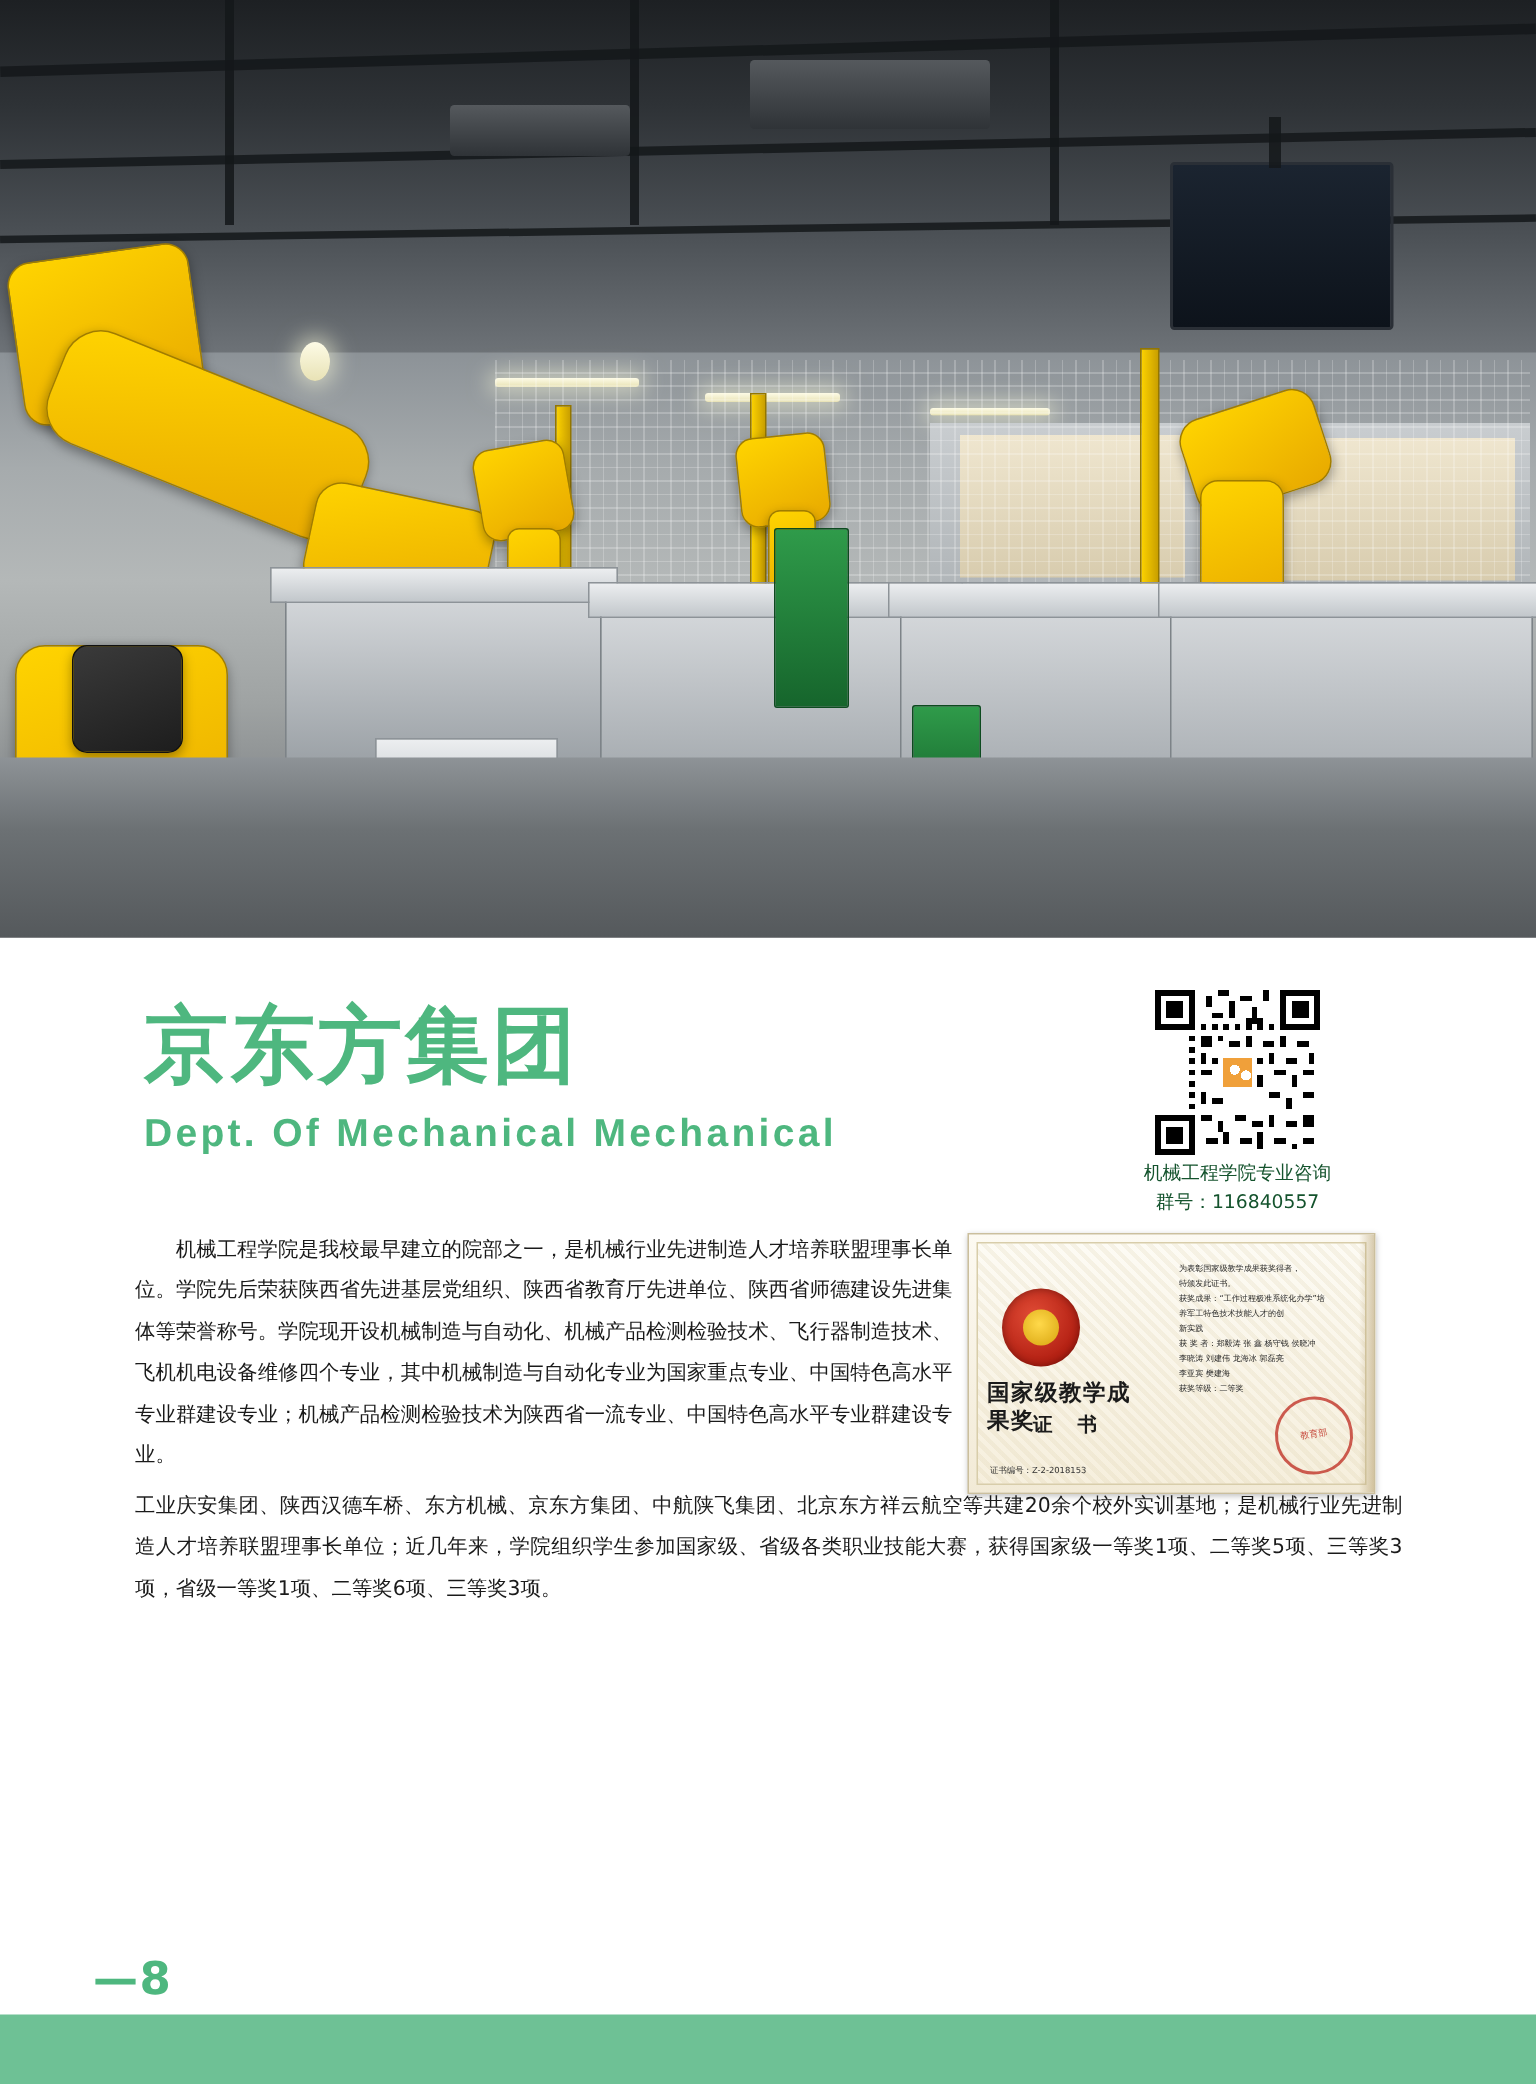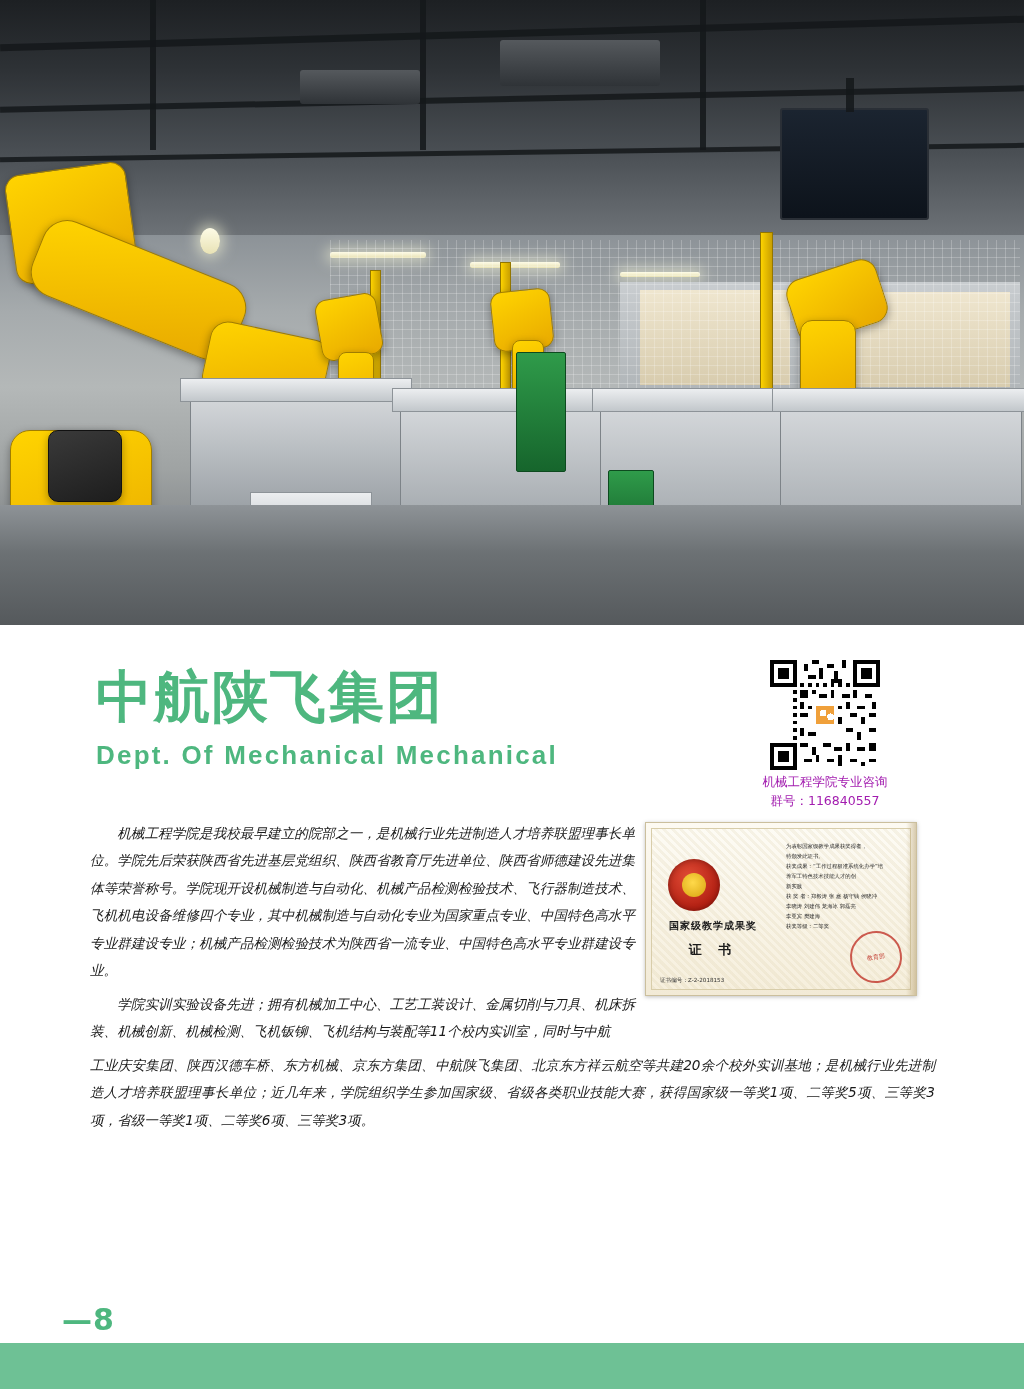--- a/index.html
+++ b/index.html
@@ -150,41 +150,40 @@
     height: 110px;
     display: block;
   }
   .qr-caption {
     position: absolute;
     left: 700px;
     top: 772px;
     width: 250px;
     text-align: center;
     font-size: 12.5px;
-    color: #a21caf;
+    color: #14532d;
     line-height: 1.55;
     font-family: "DejaVu Sans", "Liberation Sans", sans-serif;
   }
 
   
   .body-col {
     position: absolute;
     left: 90px;
     top: 820px;
     width: 845px;
     font-size: 13.6px;
     line-height: 2.02;
     color: #1a1a1a;
     font-family: "DejaVu Sans", "Liberation Sans", sans-serif;
     text-align: justify;
   }
   .para {
     margin: 0 0 6px 0;
     text-indent: 2em;
-    font-style: italic;
   }
   .p1 { width: 545px; }
   .p2 { width: 545px; }
   .p2b { width: 845px; text-indent: 0; }
   .p3 { width: 845px; }
 
   
   .cert {
     position: absolute;
     left: 645px;
@@ -216,22 +215,22 @@
     content: "";
     position: absolute;
     left: 14px; top: 14px; width: 24px; height: 24px;
     border-radius: 50%;
     background: radial-gradient(circle at 45% 40%, #ffd94a, #d8a40f);
   }
   .cert-title {
     position: absolute;
     left: 12px; top: 96px;
     width: 110px;
-    text-align: center;
-    font-size: 10px;
+    text-align: left;
+    font-size: 15px;
     font-weight: bold;
     color: #1b1b1b;
     letter-spacing: 1px;
     font-family: "DejaVu Sans", "Liberation Sans", sans-serif;
   }
   .cert-title2 {
     position: absolute;
     left: 12px; top: 118px;
     width: 110px;
     text-align: center;
@@ -364,21 +363,21 @@
 
   <div class="benchtop" style="left:392px;top:512px;width:150px;height:58px;"></div>
   <div class="benchtop" style="left:250px;top:492px;width:120px;height:40px;"></div>
 
   <div class="cable" style="left:290px;top:520px;width:40px;height:60px;"></div>
   <div class="cable" style="left:340px;top:530px;width:50px;height:50px;"></div>
 
   <div class="floor"></div>
 </div>
 
-<div class="title-zh">中航陕飞集团</div>
+<div class="title-zh">京东方集团</div>
 <div class="title-en">Dept. Of Mechanical Mechanical</div>
 
 <div class="qr-wrap">
   <svg class="qr" viewBox="0 0 29 29" shape-rendering="crispEdges">
     <rect width="29" height="29" fill="#ffffff"></rect>
     <g fill="#000000">
 
       <rect x="0" y="0" width="7" height="1"></rect>
         <rect x="0" y="6" width="7" height="1"></rect>
       <rect x="0" y="0" width="1" height="7"></rect>
@@ -489,18 +488,17 @@
     <div>李亚宾 樊建海</div>
     <div>获奖等级：二等奖</div>
   </div>
   <div class="cert-serial">证书编号：Z-2-2018153</div>
   <div class="cert-seal">教育部</div>
   <div class="cert-stripe"></div>
 </div>
 
 <div class="body-col">
   <p class="para p1">机械工程学院是我校最早建立的院部之一，是机械行业先进制造人才培养联盟理事长单位。学院先后荣获陕西省先进基层党组织、陕西省教育厅先进单位、陕西省师德建设先进集体等荣誉称号。学院现开设机械制造与自动化、机械产品检测检验技术、飞行器制造技术、飞机机电设备维修四个专业，其中机械制造与自动化专业为国家重点专业、中国特色高水平专业群建设专业；机械产品检测检验技术为陕西省一流专业、中国特色高水平专业群建设专业。</p>
-  <p class="para p2">学院实训实验设备先进；拥有机械加工中心、工艺工装设计、金属切削与刀具、机床拆装、机械创新、机械检测、飞机钣铆、飞机结构与装配等11个校内实训室，同时与中航</p>
   <p class="para p2b">工业庆安集团、陕西汉德车桥、东方机械、京东方集团、中航陕飞集团、北京东方祥云航空等共建20余个校外实训基地；是机械行业先进制造人才培养联盟理事长单位；近几年来，学院组织学生参加国家级、省级各类职业技能大赛，获得国家级一等奖1项、二等奖5项、三等奖3项，省级一等奖1项、二等奖6项、三等奖3项。</p>
 </div>
 
 <div class="page-num">—8</div>
 <div class="footer-bar"></div>
 
 </body></html>

